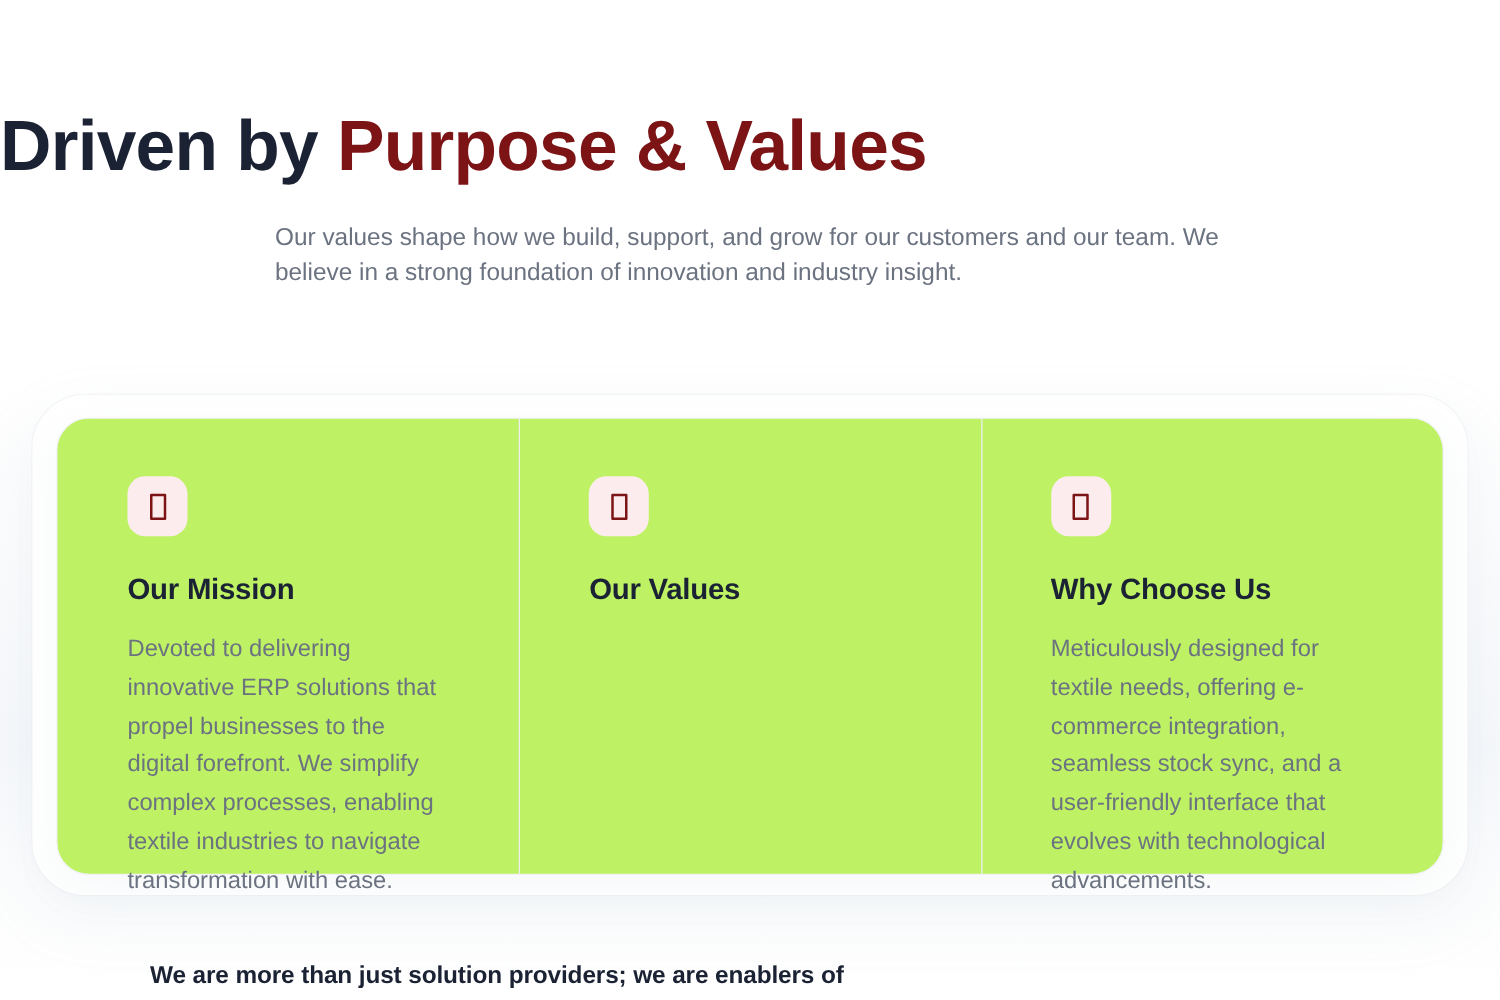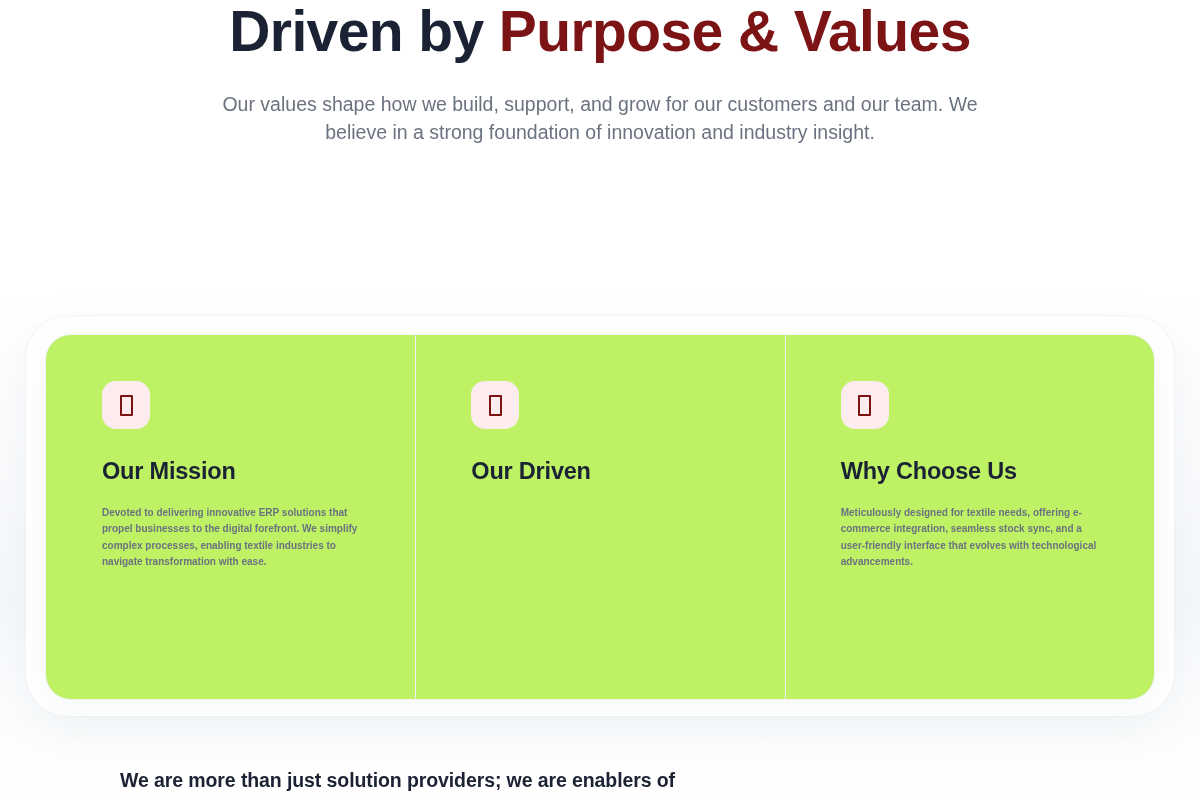--- a/index.html
+++ b/index.html
@@ -38,21 +38,21 @@
                  rgba(243,245,248,0.55) 42%,
                  rgba(245,247,250,0.95) 60%,
                  rgba(250,251,252,0.55) 82%,
                  rgba(255,255,255,0) 100%);
     pointer-events: none;
   }
 
   
   .hero {
     position: relative;
-    text-align: center;
+    padding-top: 86px;
   }
 
   .hero-title {
     margin: 0;
     font-size: 57px;
     line-height: 1.12;
     font-weight: 700;
     letter-spacing: -0.6px;
     color: #1a2233;
   }
@@ -138,24 +138,24 @@
     margin: 0 0 20px 0;
     font-size: 23.5px;
     line-height: 1.2;
     font-weight: 700;
     letter-spacing: -0.2px;
     color: #1a2233;
   }
 
   .value-text {
     margin: 0;
-    font-size: 10px;
+    font-size: 19px;
     line-height: 1.62;
     color: #6b7280;
-    font-weight: 700;
+    font-weight: 400;
   }
 
   
   .closing {
     position: absolute;
     left: 0;
     right: 0;
     top: 766px;
     text-align: left;
     font-size: 19.5px;
@@ -188,21 +188,21 @@
         <span class="tofu"></span>
       </div>
       <h2 class="value-title">Our Mission</h2>
       <p class="value-text">Devoted to delivering innovative ERP solutions that propel businesses to the digital forefront. We simplify complex processes, enabling textile industries to navigate transformation with ease.</p>
     </article>
 
     <article class="value-col">
       <div class="icon-badge">
         <span class="tofu"></span>
       </div>
-      <h2 class="value-title">Our Driven</h2>
+      <h2 class="value-title">Our Values</h2>
     </article>
 
     <article class="value-col">
       <div class="icon-badge">
         <span class="tofu"></span>
       </div>
       <h2 class="value-title">Why Choose Us</h2>
       <p class="value-text">Meticulously designed for textile needs, offering e-commerce integration, seamless stock sync, and a user-friendly interface that evolves with technological advancements.</p>
     </article>
 

